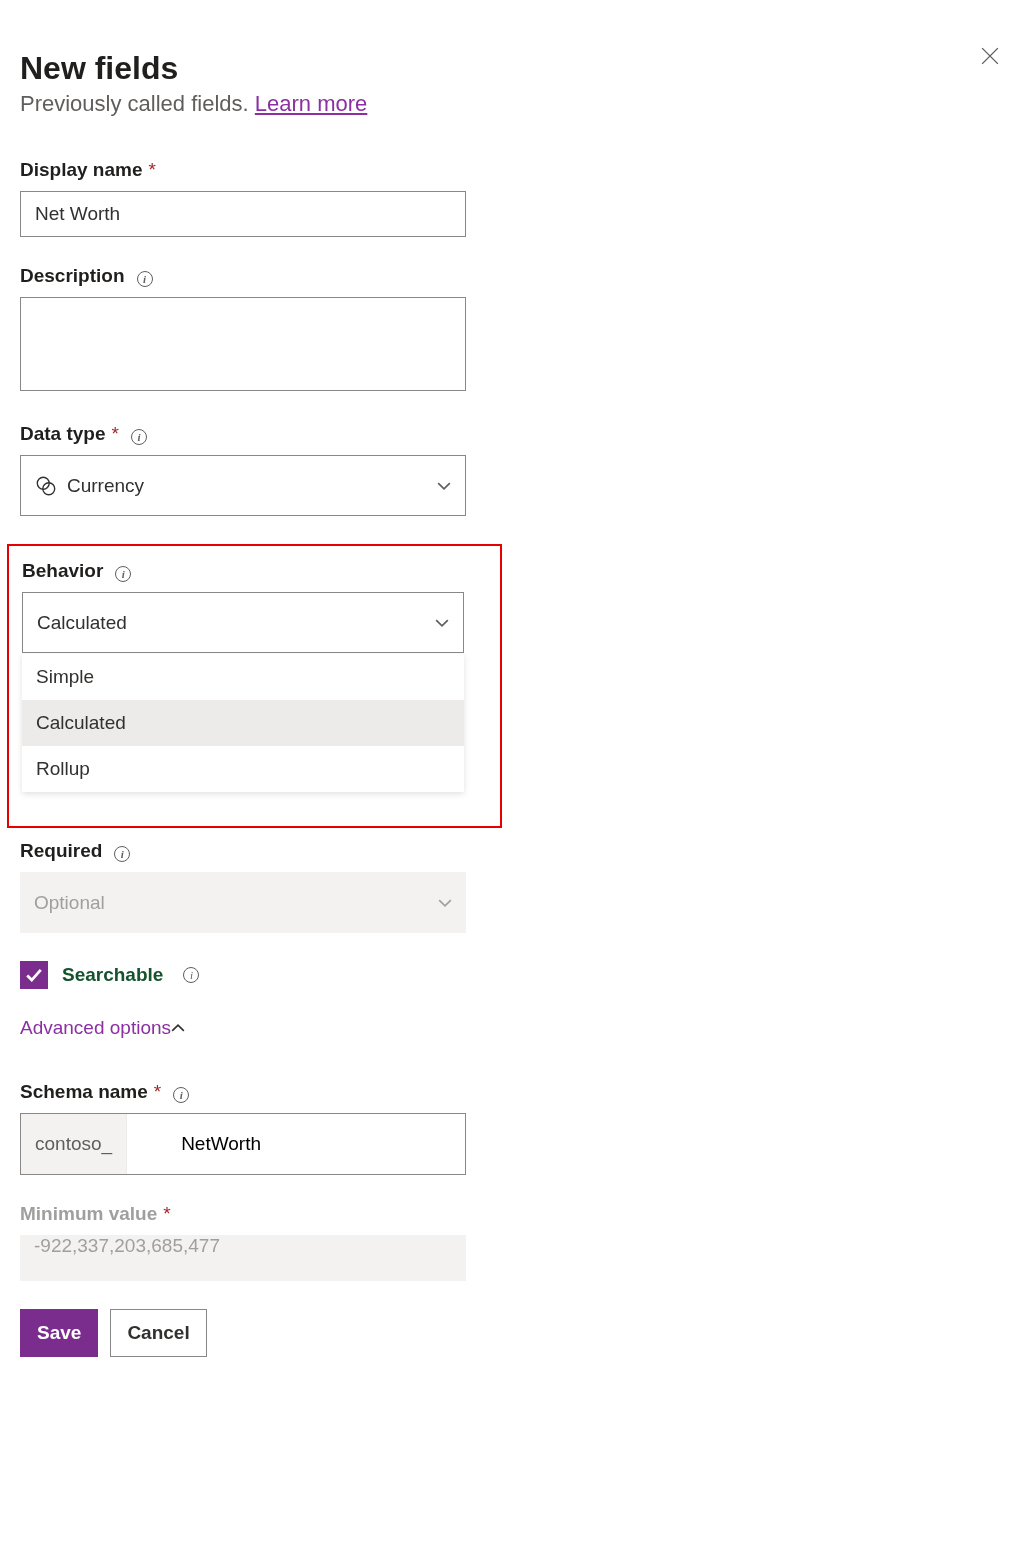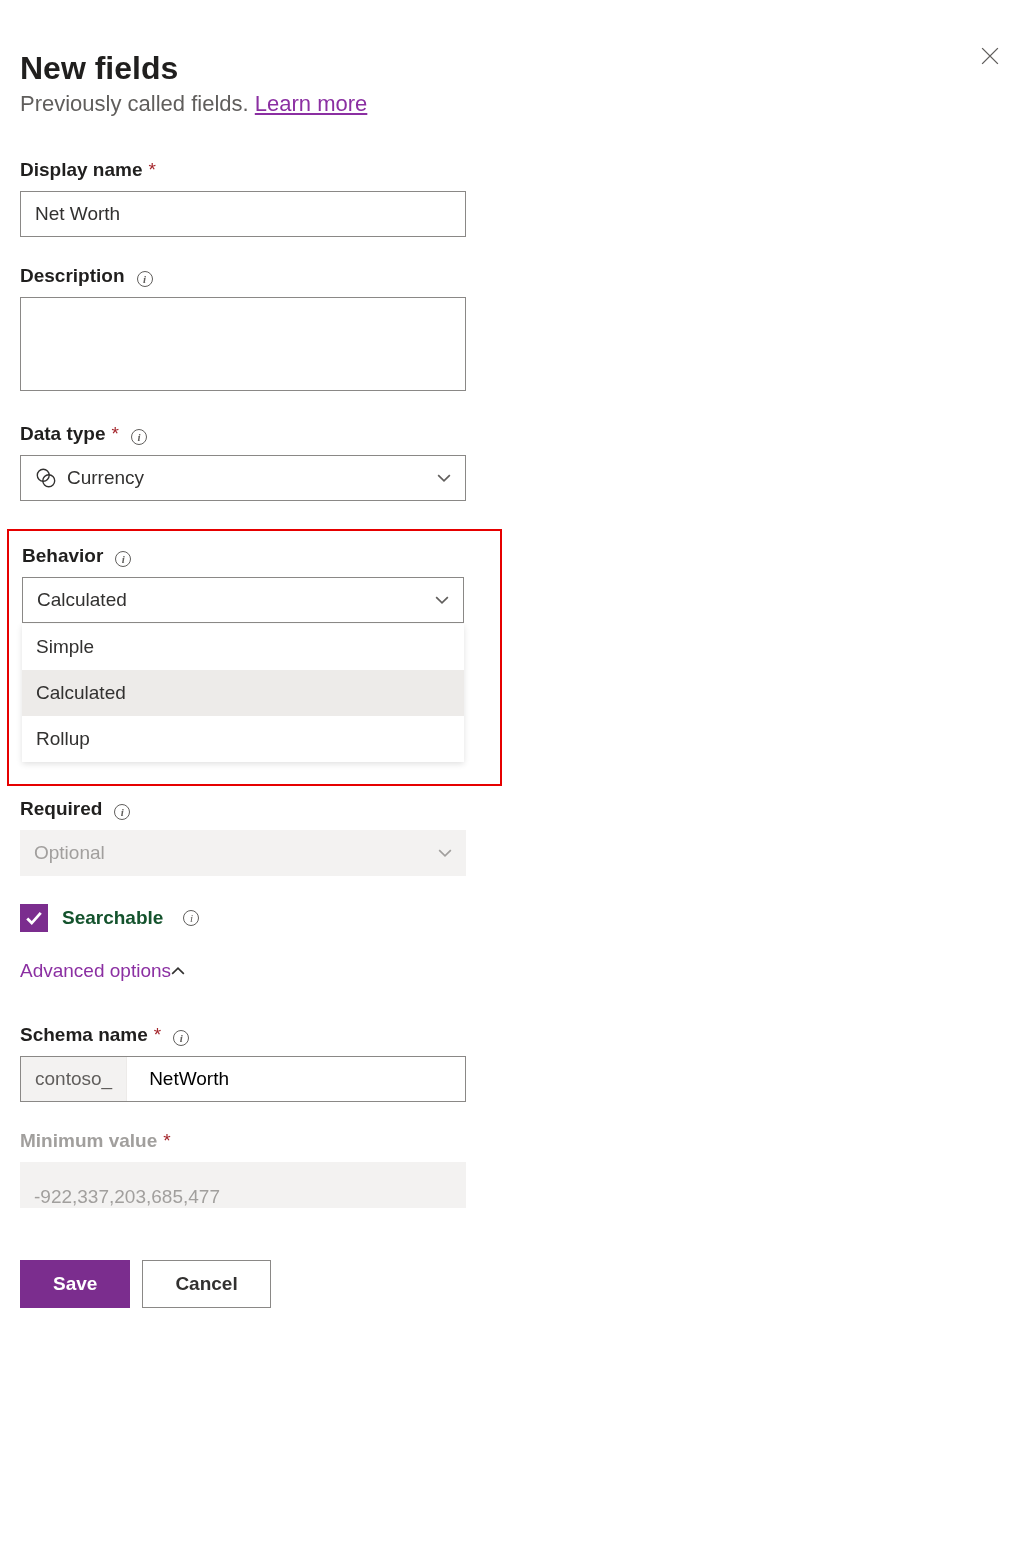--- a/index.html
+++ b/index.html
@@ -63,21 +63,21 @@
     height: 46px;
     border: 1px solid #8a8886;
     padding: 0 14px;
     font-size: 19px;
     font-family: inherit;
     color: #323130;
     background: #fff;
   }
   textarea.text-input { height: 94px; padding: 10px 14px; resize: none; }
   .select-box {
-    width: 100%; height: 46px;
+    width: 100%; height: 61px;
     border: 1px solid #8a8886;
     background: #fff;
     display: flex; align-items: center;
     padding: 0 14px;
     font-size: 19px;
     cursor: pointer;
     position: relative;
   }
   .select-box .chevron {
     margin-left: auto;
@@ -91,21 +91,21 @@
   }
   .currency-icon { width: 22px; height: 22px; margin-right: 10px; flex-shrink: 0; }
   .highlight-box {
     border: 2.5px solid #e60000;
     padding: 14px 0 22px 0;
     margin-left: -13px;
     margin-right: -36px;
     margin-bottom: 12px;
     position: relative;
   }
-  .highlight-box .field { margin-left: 13px; margin-right: 36px; margin-bottom: 0; }
+  .highlight-box .field { margin-left: 13px; margin-right: 36px; margin-bottom: 12px; }
   .dropdown-list {
     margin-top: 1px;
     box-shadow: 0 2px 6px rgba(0,0,0,0.12);
     background: #fff;
   }
   .dropdown-item {
     padding: 12px 14px;
     font-size: 19px;
     cursor: pointer;
   }
@@ -124,54 +124,54 @@
   .checkbox-label { font-size: 19px; color: #14532d; font-weight: bold; }
   .adv-toggle {
     color: #8b2fa2;
     font-size: 19px;
     display: flex; align-items: center; 
     cursor: pointer;
     margin-bottom: 42px;
   }
   .chev-up { transform: rotate(180deg); }
   .prefix-input {
-    display: flex; width: 100%; height: 46px;
+    display: flex; width: 100%; height: 62px;
     border: 1px solid #8a8886;
+    gap: 32px;
   }
   .prefix {
     background: #f3f2f1;
     padding: 0 14px;
     display: flex; align-items: center;
     font-size: 19px;
     color: #605e5c;
     border-right: 1px solid #edebe9;
   }
   .prefix-input input {
     flex: 1; border: none; padding: 0 22px;
     font-size: 19px; font-family: inherit;
   }
   .field-label.disabled { color: #a19f9d; }
   .disabled-value-box {
     width: 100%; height: 46px;
     background: #f3f2f1;
-    display: flex; align-items: flex-end;
+    display: flex; align-items: flex-start;
     padding: 0 14px;
     font-size: 19px;
     color: #a19f9d;
   }
   .button-row { display: flex; gap: 12px; margin-top: 26px; }
   .btn {
-    height: 48px; padding: 0 32px;
+    height: 48px; padding: 0 16px;
     font-size: 19px; font-weight: 600;
     font-family: inherit;
     cursor: pointer;
     border: 1px solid #8a8886;
     background: #fff;
     color: #323130;
-    margin-top: 24px;
   }
   .btn.primary {
     background: #7b2d8e;
     border-color: #7b2d8e;
     color: #fff;
   }
   svg.chevron { width: 14px; height: 14px; }
 </style>
 </head>
 <body>

